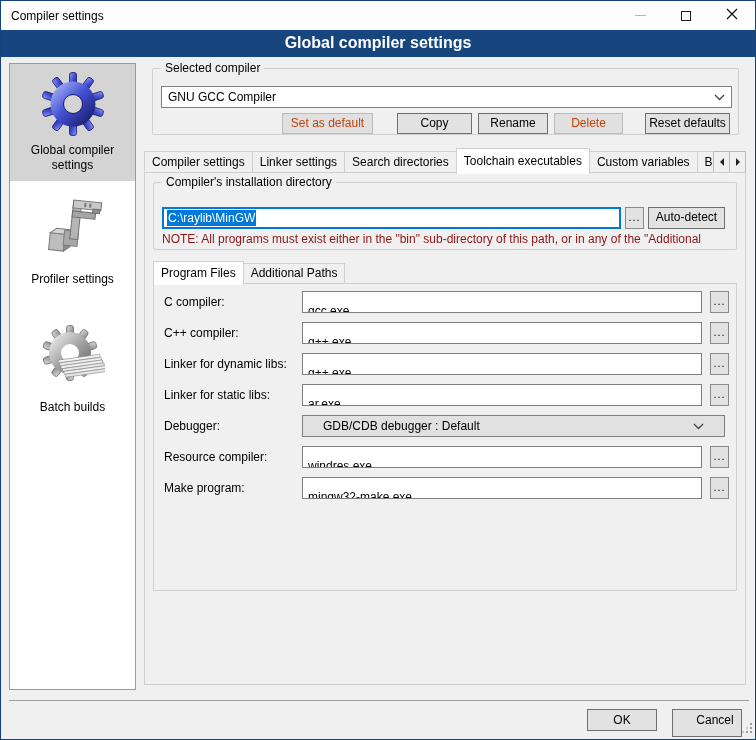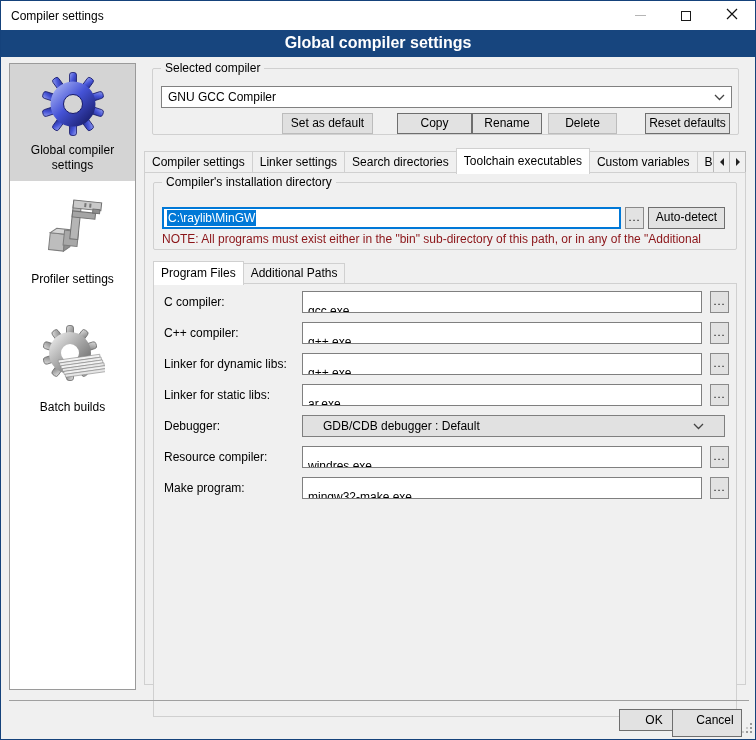--- a/index.html
+++ b/index.html
@@ -37,24 +37,24 @@
   .grp-legend { position:absolute; top:-8px; left:8px; background:#f0f0f0; padding:0 4px; line-height:15px; }
 
   
   #grp-compiler { left:151px; top:67px; width:587px; height:67px; }
   .combo { position:absolute; left:8px; top:17px; width:571px; height:22px; background:#fff;
            border:1px solid #808080; display:flex; align-items:center; padding:0 6px; }
   .combo .chev { margin-left:auto; }
   .btn-row { position:absolute; left:8px; right:8px; top:44px; height:21px; display:flex; }
   .btn { height:21px; background:#e2e2e2; border:1px solid #6e6e6e; text-align:center;
          line-height:19px; font-size:12px; cursor:default; }
-  .btn.disabled { border-color:#bcbcbc; color:#000000; background:#e0e0e0; }
+  .btn.disabled { border-color:#bcbcbc; color:#c2410c; background:#e0e0e0; }
   #btn-setdefault { margin-left:121px; width:91px; }
   #btn-copy   { margin-left:24px; width:75px; }
-  #btn-rename {  width:70px; }
+  #btn-rename { margin-left:6px;  width:70px; }
   #btn-delete { margin-left:6px;  width:69px; }
   #btn-reset  { margin-left:auto; width:85px; }
 
   
   .tabstrip { position:absolute; left:143px; top:146px; width:602px; height:26px;
               display:flex; align-items:flex-end; }
   .tab { height:22px; line-height:20px; padding:0 7px; background:#f0f0f0;
          border:1px solid #d0d0d0; border-bottom:none; margin-right:-1px;
          white-space:nowrap; cursor:default; }
   .tab.active { height:26px; line-height:24px; background:#fff; z-index:3; margin-bottom:-1px; }
@@ -79,34 +79,34 @@
   .note { position:absolute; left:8px; top:49px; width:572px; color:#8b1418;
           white-space:nowrap; overflow:hidden; }
 
   
   #inner-tabstrip { position:absolute; left:8px; top:86px; width:584px; height:25px;
                     display:flex; align-items:flex-end; }
   #inner-tabstrip .tab { height:21px; line-height:19px; }
   #inner-tabstrip .tab.active { height:24px; line-height:22px; }
 
   
-  #panel-inner { position:absolute; left:8px; top:110px; width:584px; height:434px;
+  #panel-inner { position:absolute; left:8px; top:110px; width:584px; height:308px;
                  border:1px solid #d0d0d0; background:#f0f0f0; }
   .form-row { position:absolute; left:0; width:100%; height:22px; }
   .form-label { position:absolute; left:10px; width:138px; line-height:22px; }
   .form-input { position:absolute; left:148px; width:400px; height:22px; background:#fff;
                 border:1px solid #7f7f7f; line-height:20px; padding:9px 5px; white-space:nowrap; overflow:hidden; }
   .form-dots { position:absolute; left:552px; top:0; }
   .form-select { position:absolute; left:148px; width:423px; height:22px; background:#e1e1e1;
                  border:1px solid #7f7f7f; display:flex; align-items:center; padding:0 20px; }
   .form-select .chev { margin-left:auto; }
 
   
   .footer-divider { position:absolute; left:8px; top:699px; width:740px; height:1px; background:#a0a0a0; }
-  #btn-ok     { position:absolute; left:618px; top:708px; width:70px; height:22px; line-height:20px; }
+  #btn-ok     { position:absolute; left:586px; top:708px; width:70px; height:22px; line-height:20px; }
   #btn-cancel { position:absolute; left:671px; top:708px; width:70px; height:28px; line-height:20px;padding-left:16px; }
   .resize-grip { position:absolute; right:2px; bottom:2px; }
 
   .chev svg, .arrow-btn svg { display:block; }
 </style>
 </head>
 <body>
 
 <div class="window">
 

